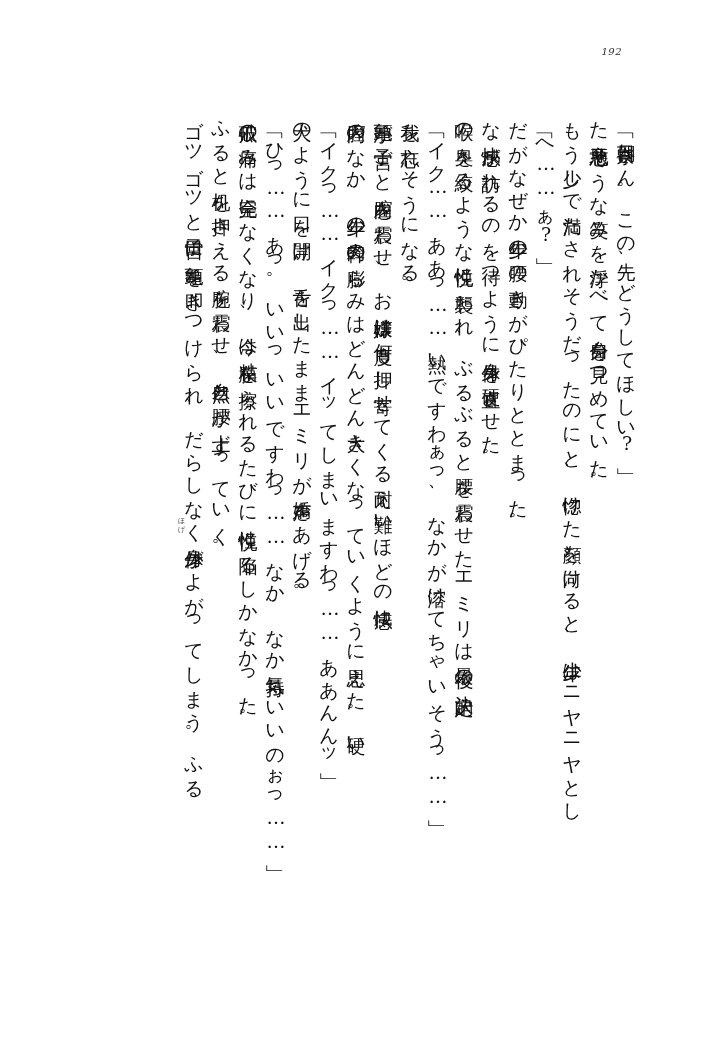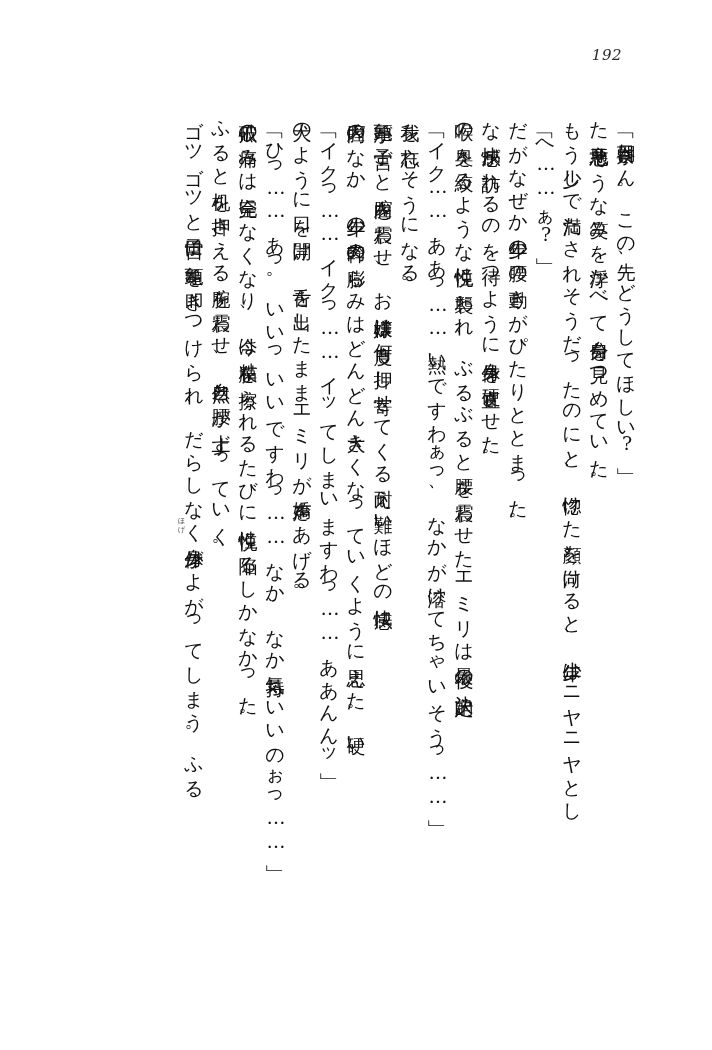--- a/index.html
+++ b/index.html
@@ -17,21 +17,21 @@
     background: #ffffff;
     overflow: hidden;
     box-sizing: border-box;
   }
   
   .page-number {
     position: absolute;
     top: 46px;
     right: 90px;
     font-family: "DejaVu Serif", "Liberation Serif", serif;
-    font-size: 15px;
+    font-size: 10px;
     font-style: italic;
     color: #2a2a2a;
     letter-spacing: 0.5px;
   }
   
   .body-text {
     position: absolute;
     top: 108px;
     right: 76px;
     height: 860px;

